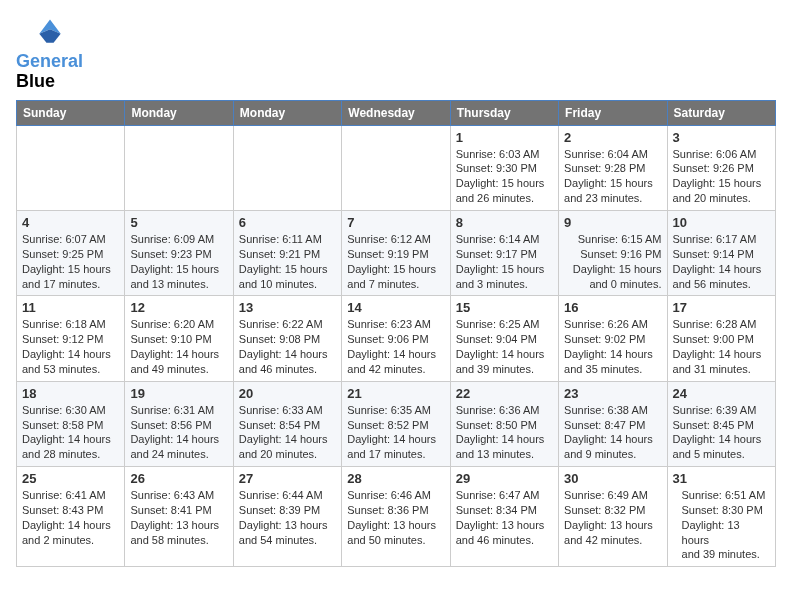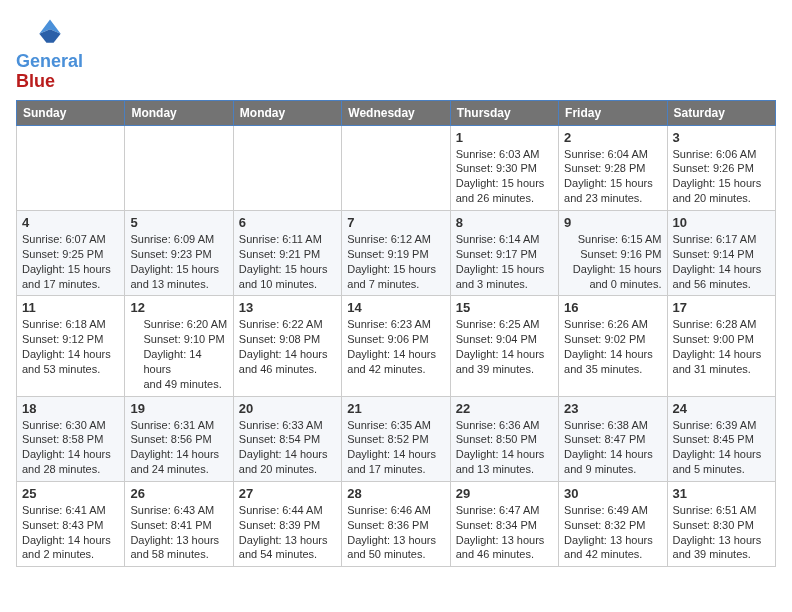--- a/index.html
+++ b/index.html
@@ -92,21 +92,21 @@
 <body>
 
 <div class="header">
   <div class="logo">
     <svg class="logo-bird" viewBox="0 0 36 36">
       <polygon points="18,4 30,20 18,15 6,20" fill="#4a90d9"></polygon>
       <polygon points="18,15 30,20 22,30 14,30 6,20" fill="#2a5fa8"></polygon>
     </svg>
     <div class="logo-text">
       <div><span>General</span></div>
-      <div style="color:#b91c1c;">Blue</div>
+      <div style="color:#000000;">Blue</div>
     </div>
   </div>
   <div class="title-block">
     <div class="cal-title"></div>
     <div class="cal-subtitle"></div>
   </div>
 </div>
 
 <table>
   <thead>
@@ -202,21 +202,21 @@
       <tr>
         <td>
           <span class="day-num">11</span>
           <div class="day-detail" style="white-space: pre-line;">Sunrise: 6:18 AM
 Sunset: 9:12 PM
 Daylight: 14 hours
 and 53 minutes.</div>
         </td>
         <td>
           <span class="day-num">12</span>
-          <div class="day-detail" style="white-space: pre-line; margin-left: 13px;">Sunrise: 6:20 AM
+          <div class="day-detail" style="white-space: pre-line;">Sunrise: 6:20 AM
 Sunset: 9:10 PM
 Daylight: 14 hours
 and 49 minutes.</div>
         </td>
         <td>
           <span class="day-num">13</span>
           <div class="day-detail" style="white-space: pre-line;">Sunrise: 6:22 AM
 Sunset: 9:08 PM
 Daylight: 14 hours
 and 46 minutes.</div>
@@ -339,20 +339,20 @@
         </td>
         <td>
           <span class="day-num">30</span>
           <div class="day-detail" style="white-space: pre-line;">Sunrise: 6:49 AM
 Sunset: 8:32 PM
 Daylight: 13 hours
 and 42 minutes.</div>
         </td>
         <td>
           <span class="day-num">31</span>
-          <div class="day-detail" style="white-space: pre-line;">Sunrise: 6:51 AM
+          <div class="day-detail" style="white-space: pre-line; margin-left: 9px;">Sunrise: 6:51 AM
 Sunset: 8:30 PM
 Daylight: 13 hours
 and 39 minutes.</div>
         </td>
       </tr>
     </tbody>
 </table>
 
 </body></html>

